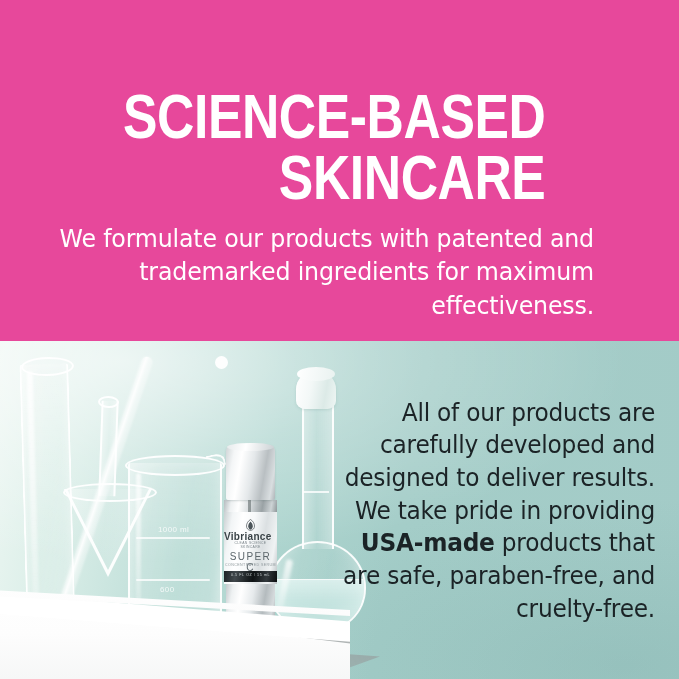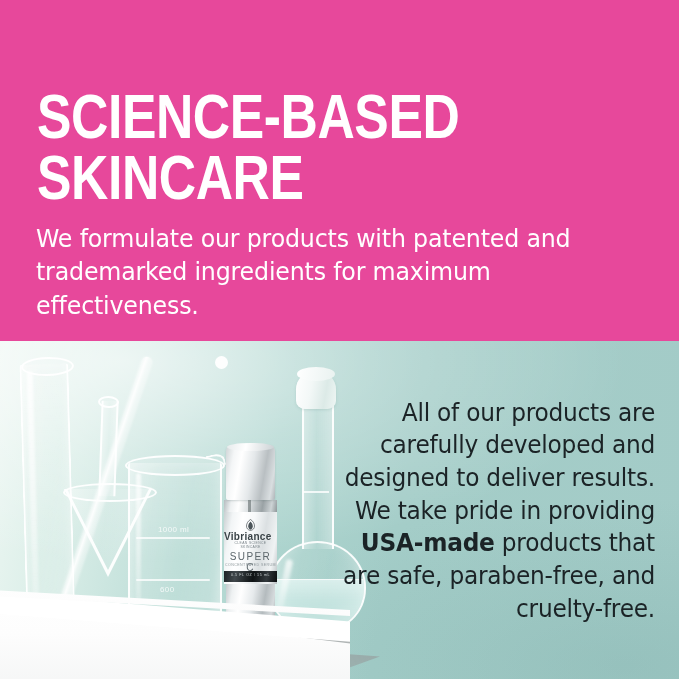--- a/index.html
+++ b/index.html
@@ -10,20 +10,21 @@
     width:679px;height:679px;
     overflow:hidden;
     background:#ffffff;
   }
 
   
   #pink-panel{
     position:absolute;left:0;top:0;width:679px;height:341px;
     background:#e7489b;
     overflow:hidden;
+    text-align:right;
   }
 
   #headline{
     position:absolute;
     left:37px;top:44px;
     width:620px;
     color:#ffffff;
     font-family:"Liberation Sans Narrow","Liberation Sans",sans-serif;
     font-weight:bold;
     font-size:63px;

